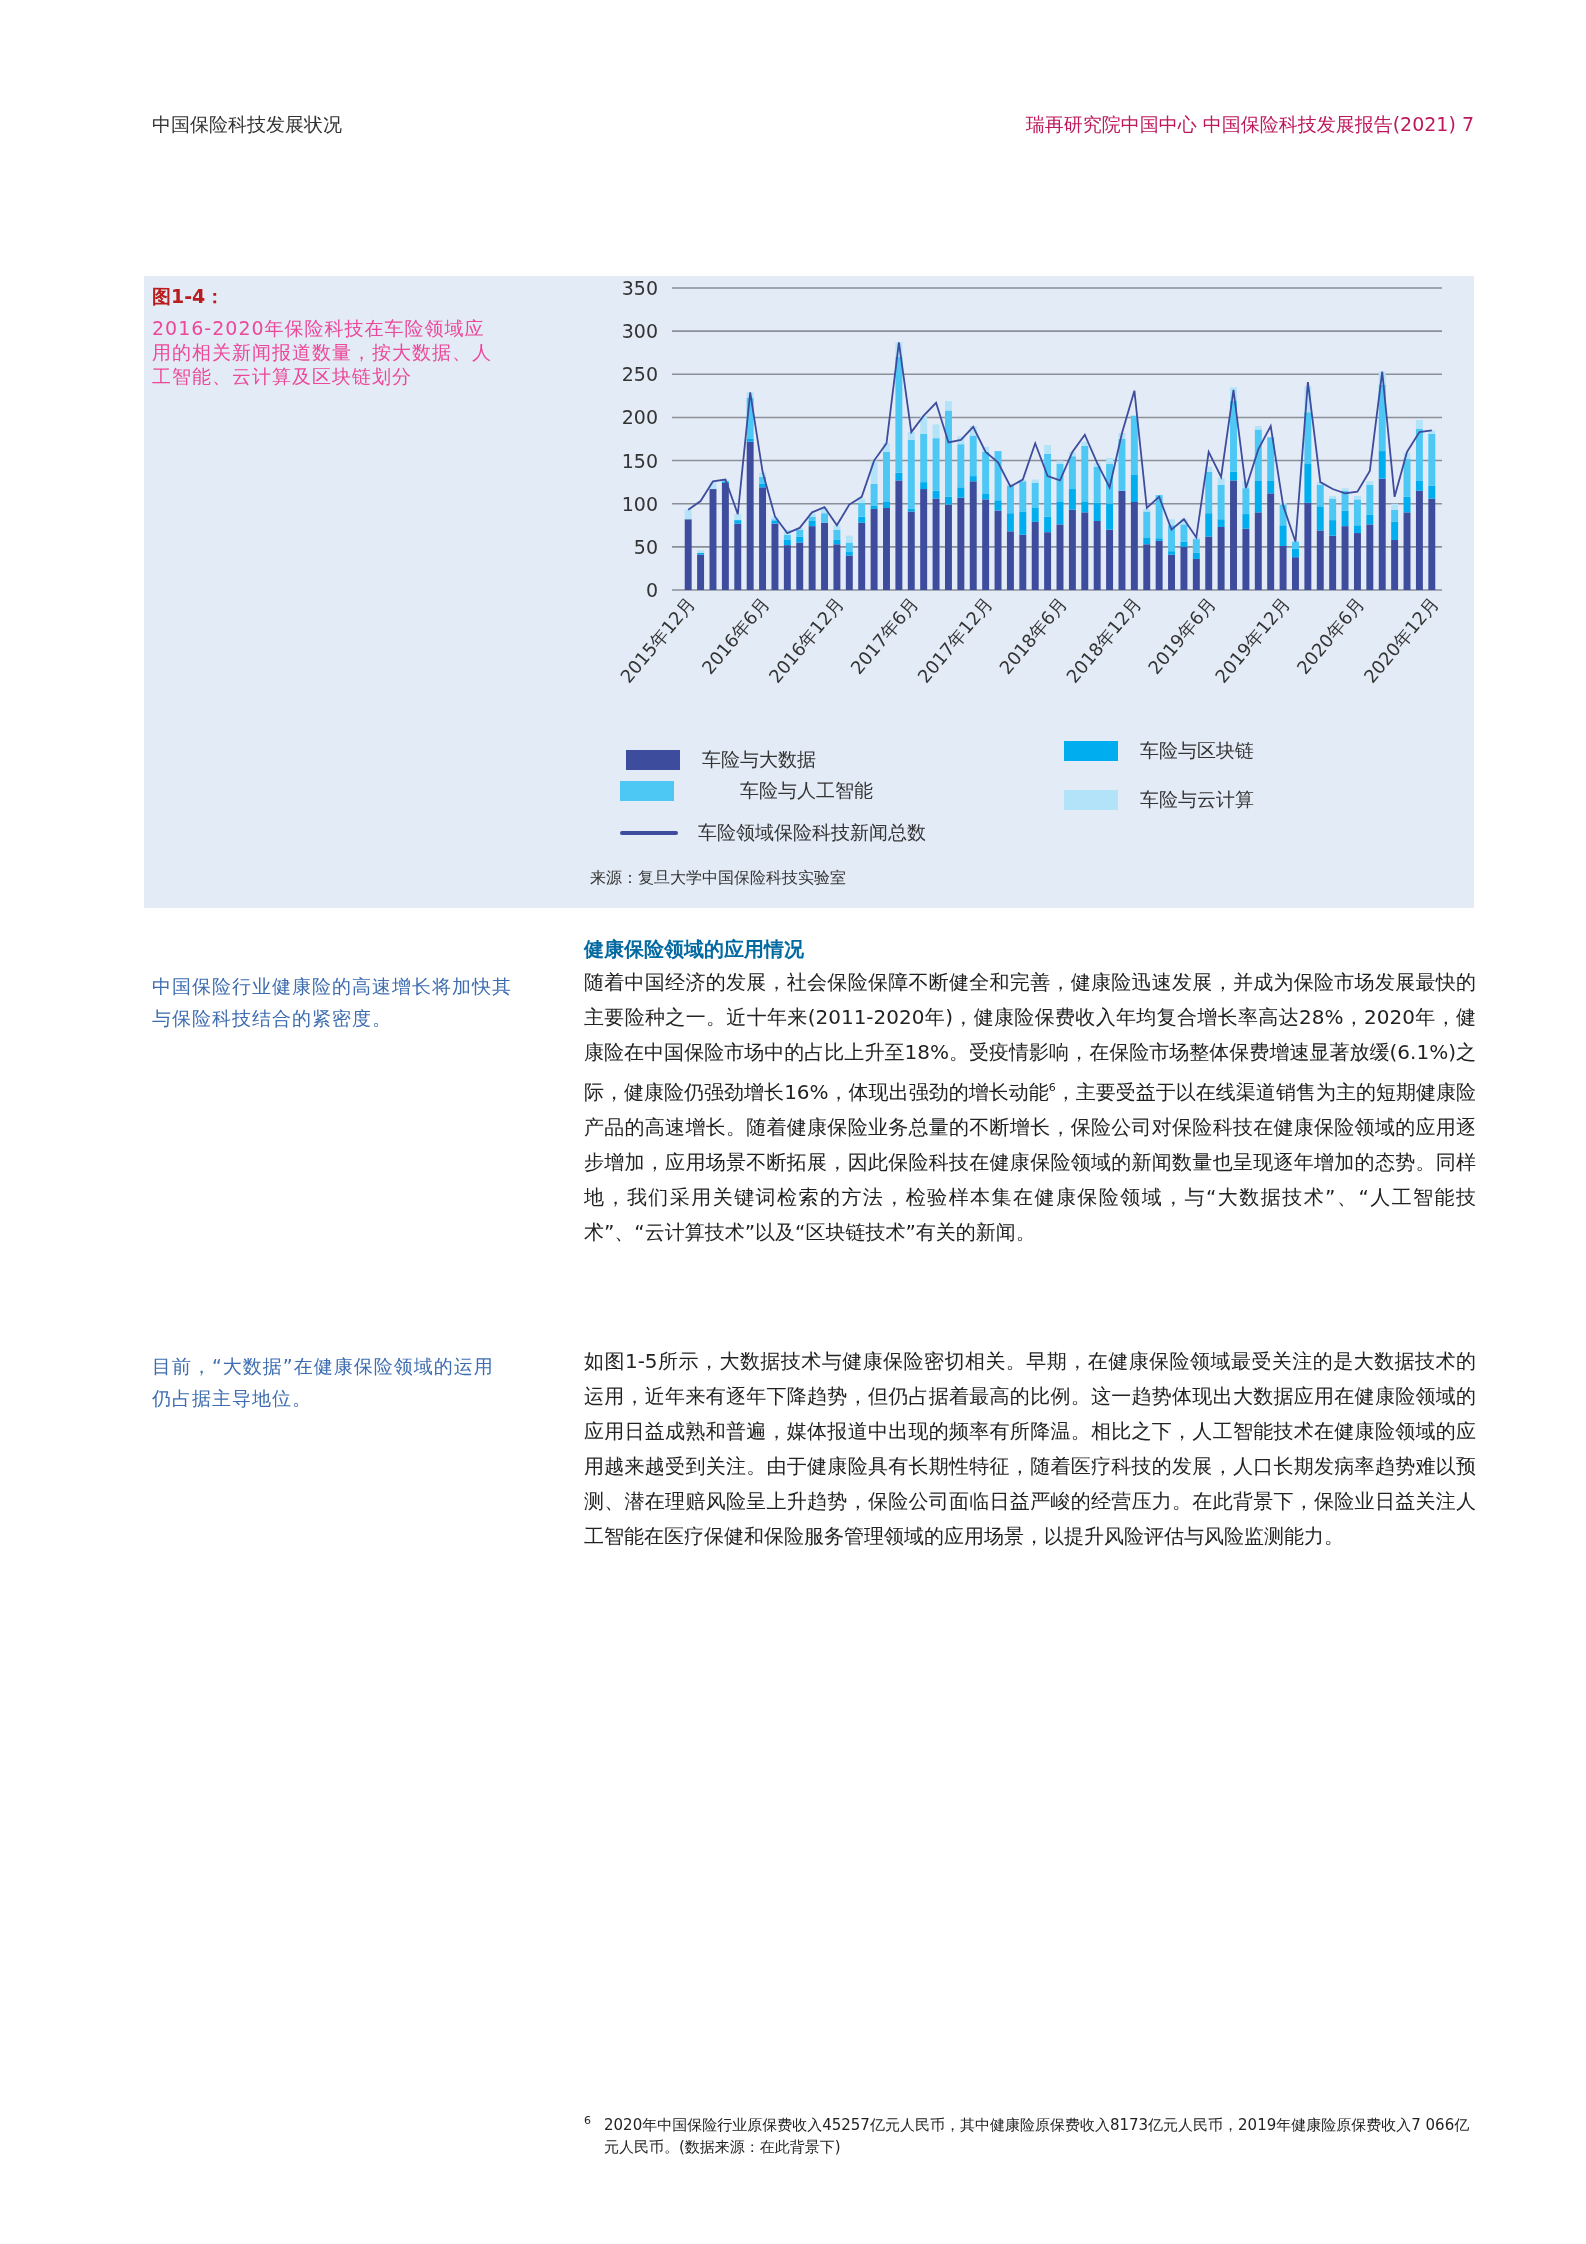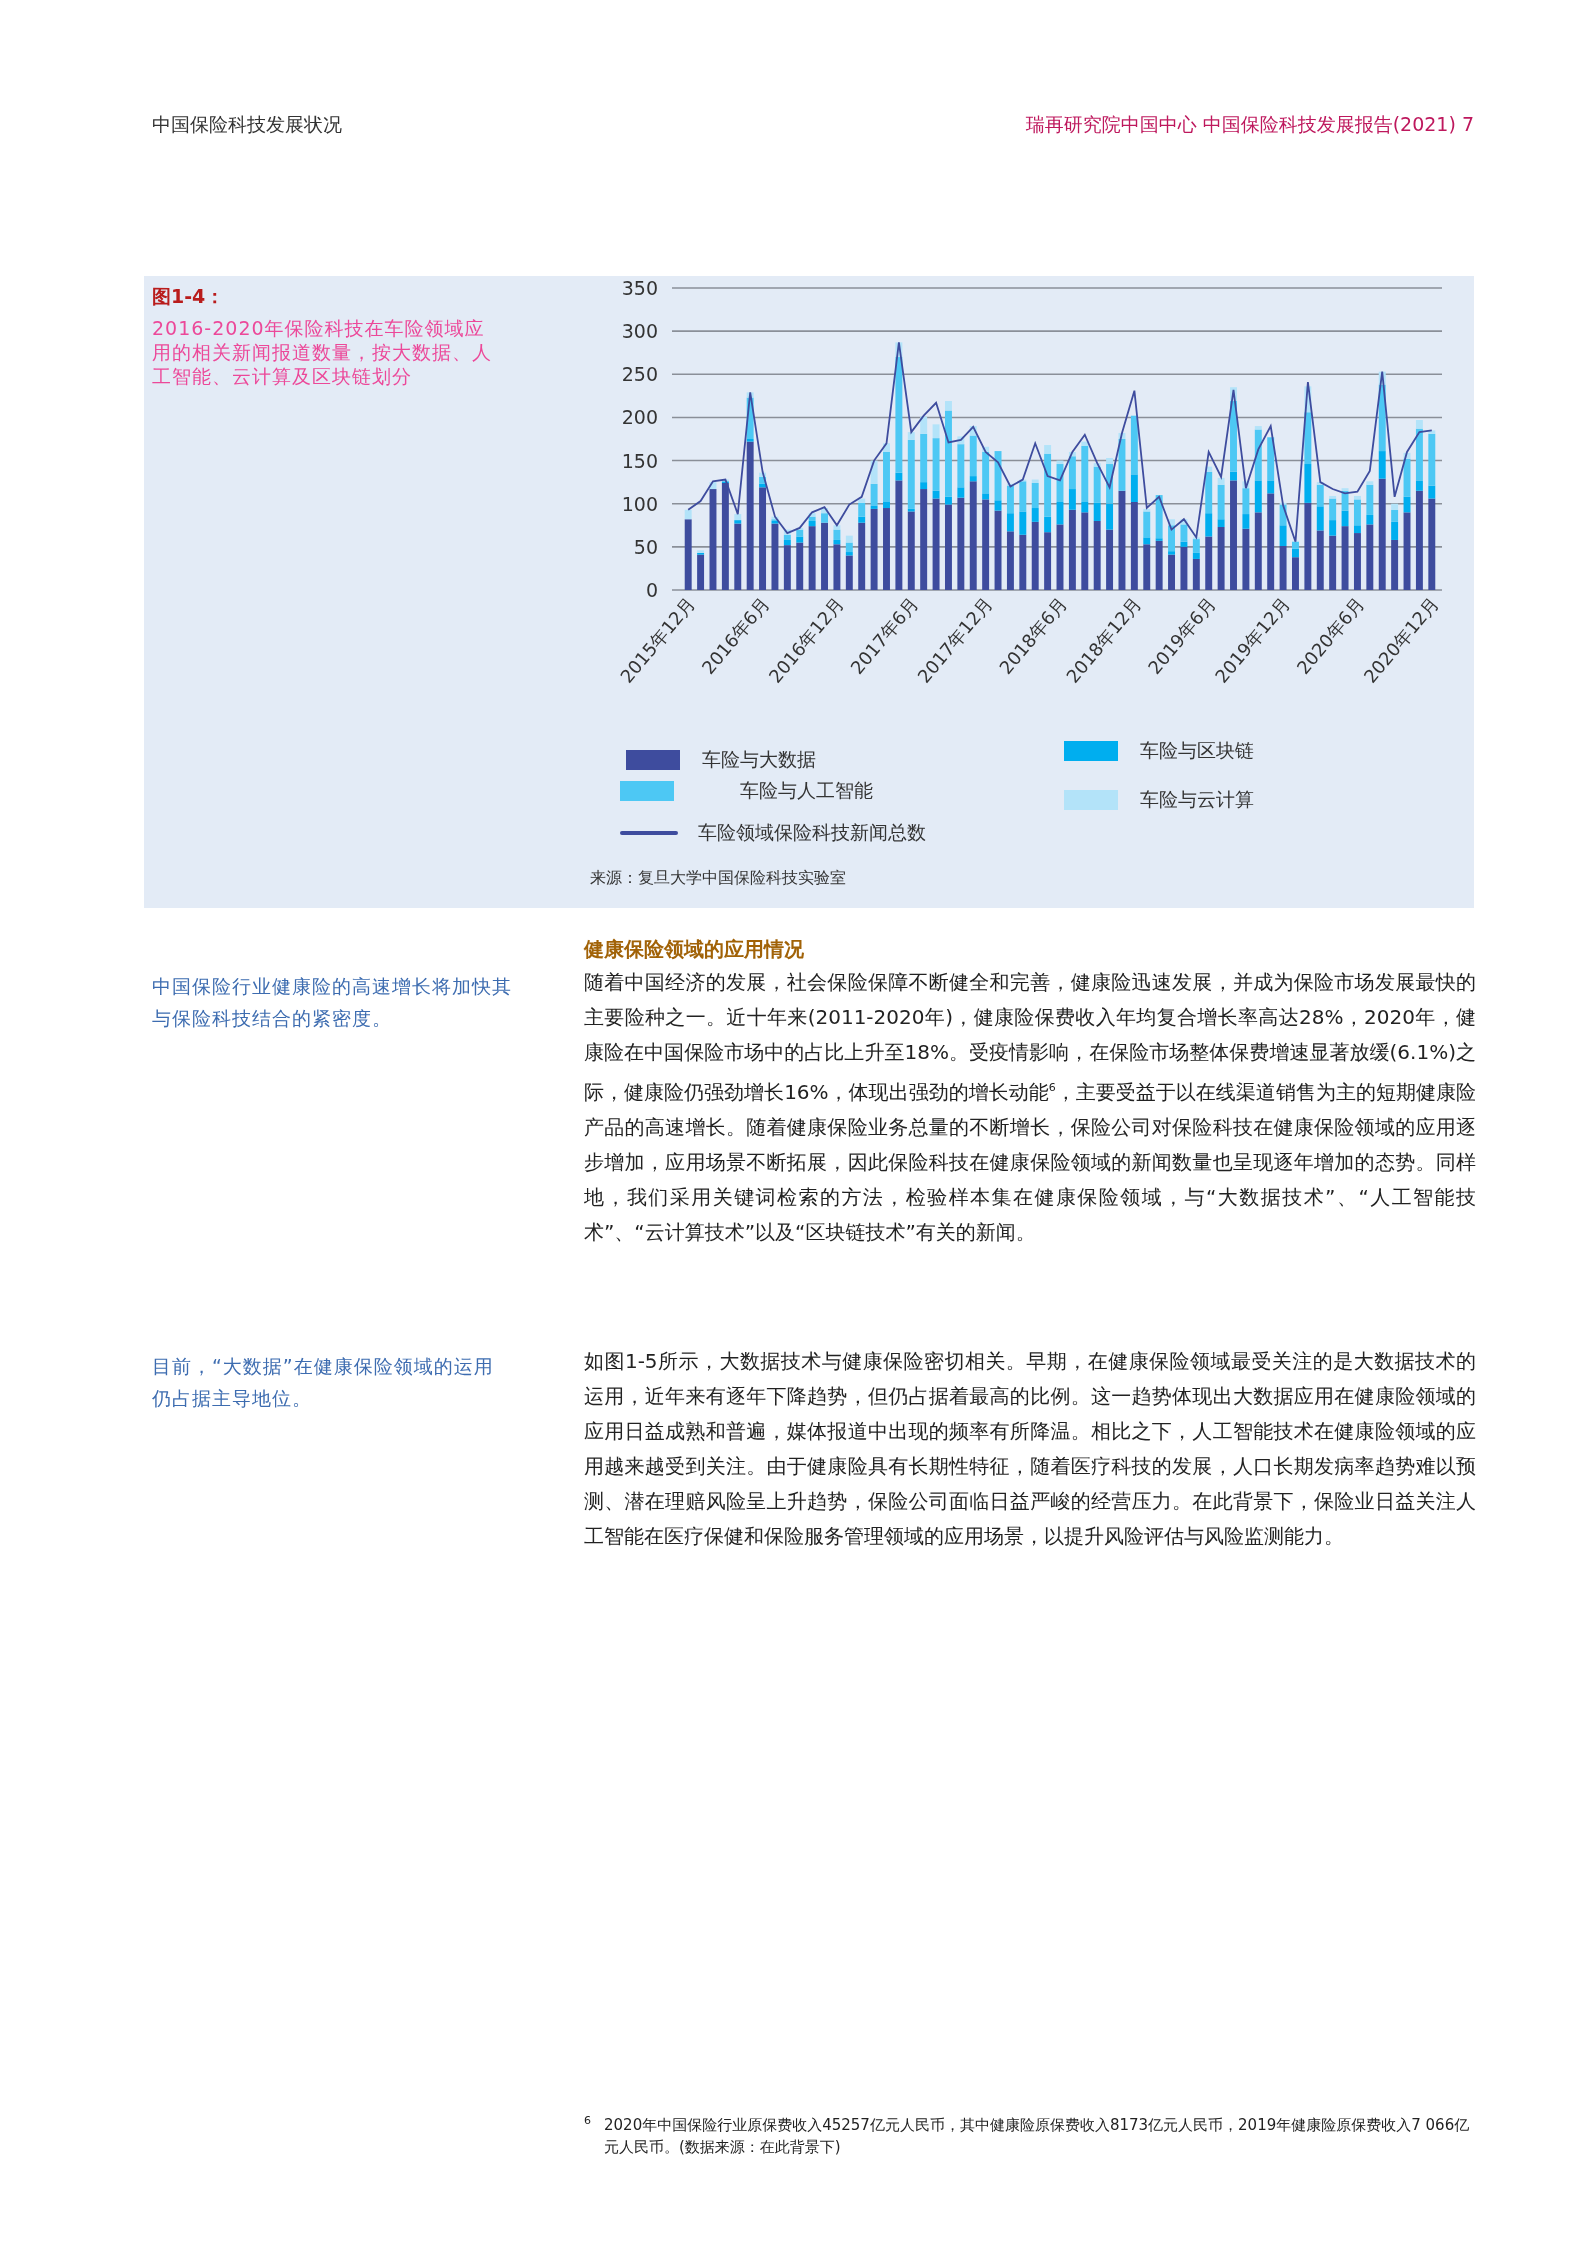--- a/index.html
+++ b/index.html
@@ -11,21 +11,21 @@
   .fig-num{font-size:19px;font-weight:bold;color:#b91c1c;margin-bottom:6px;}
   .fig-title{font-size:19px;line-height:24px;color:#ec4899;letter-spacing:1px;}
   #chart{position:absolute;left:600px;top:276px;}
   .legend{position:absolute;left:620px;top:738px;width:760px;}
   .lg-item{position:absolute;display:flex;align-items:center;font-size:19px;color:#333;}
   .lg-sw{width:54px;height:20px;margin-right:22px;}
   .lg-line{width:58px;height:4px;border-radius:2px;margin-right:20px;}
   .source{position:absolute;left:590px;top:868px;font-size:16px;color:#333;}
   .side-note{position:absolute;left:152px;width:360px;font-size:19px;line-height:32px;color:#3d6cb0;letter-spacing:1px;}
   .section{position:absolute;left:584px;width:892px;}
-  .sec-title{font-size:20px;font-weight:bold;color:#a16207;margin:0 0 2px 0;}
+  .sec-title{font-size:20px;font-weight:bold;color:#0369a1;margin:0 0 2px 0;}
   .para{font-size:20px;line-height:35px;color:#222;text-align:justify;margin:0;}
   sup{font-size:11px;}
   .footnote{position:absolute;left:584px;top:2114px;width:892px;font-size:15px;line-height:22px;color:#222;}
   .fn-num{position:absolute;left:0;top:-4px;font-size:11px;}
   .fn-text{padding-left:20px;}
 </style>
 </head>
 <body>
 
 <div class="hdr-left">中国保险科技发展状况</div>

